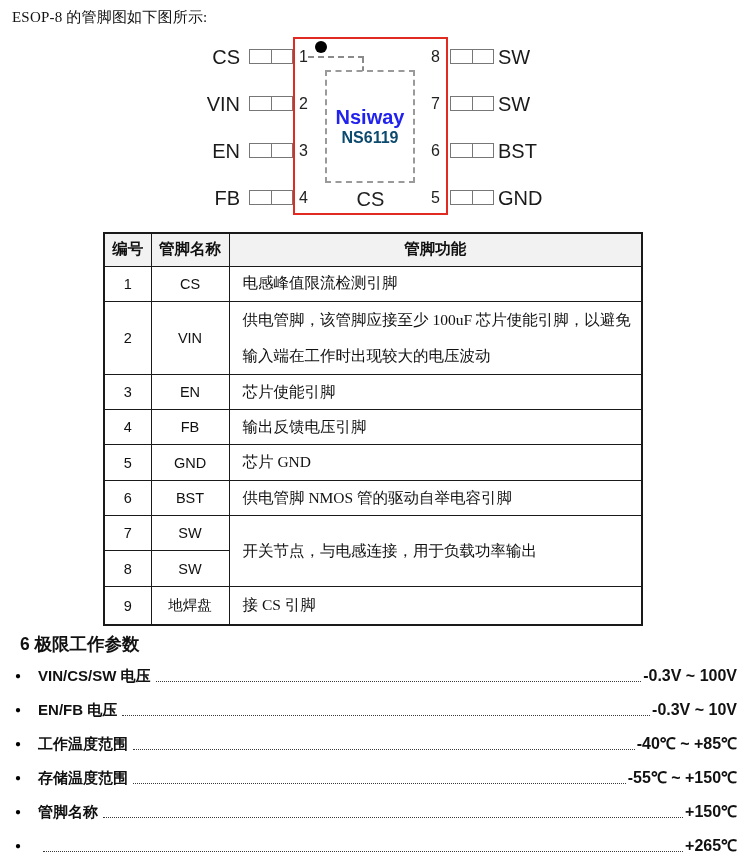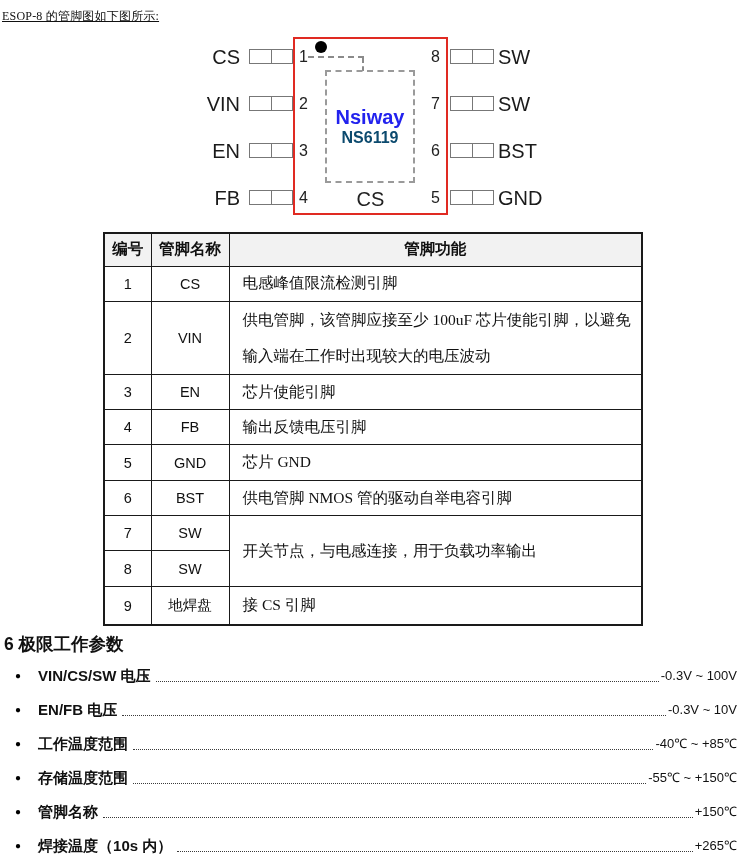--- a/index.html
+++ b/index.html
@@ -5,21 +5,21 @@
   :root{
     --red:#e02a22; --blue:#2222ee; --hdr-bg:#f2f2f2; --ink:#111;
   }
   *{margin:0;padding:0;box-sizing:border-box;}
   body{
     width:745px;height:868px;background:#ffffff;position:relative;overflow:hidden;
     font-family:"Liberation Serif", serif;color:#111;
   }
   .abs{position:absolute;}
   
-  .intro{left:2px;top:8px;font-size:12px;letter-spacing:.2px;text-decoration:underline;}
+  .intro{left:12px;top:8px;font-size:15px;letter-spacing:.2px;}
   
   .chip-body{left:293px;top:37px;width:155px;height:178px;border:2.5px solid var(--red);background:#fff;}
   .pin1-dot{left:315px;top:41px;width:12px;height:12px;background:#000;border-radius:50%;}
   .dash-h{left:308px;top:56px;width:56px;border-top:2.5px dashed #8a8a8a;}
   .dash-v{left:362px;top:58px;height:13px;border-left:2.5px dashed #8a8a8a;}
   .pad{
     left:325px;top:70px;width:90px;height:113px;border:2px dashed #9a9a9a;
     display:flex;flex-direction:column;align-items:center;justify-content:center;gap:1px;
     font-family:"Liberation Sans", sans-serif;
   }
@@ -46,27 +46,27 @@
   .pin-table th,.pin-table td{border:1.6px solid #1a1a1a;vertical-align:middle;margin-left:32px;}
   .pin-table th{
     background:var(--hdr-bg);font-family:"Liberation Sans", sans-serif;
     font-weight:bold;font-size:15.5px;text-align:center;
   }
   .col-num{width:47px;} .col-name{width:78px;}
   td.c{text-align:center;font-family:"Liberation Sans", sans-serif;font-size:14.5px;}
   td.f{padding-left:13px;font-size:15.5px;}
   td.f.tall{line-height:2.35;}
   
-  .sec-title{left:4px;top:632px;font-family:"Liberation Sans", sans-serif;font-weight:bold;font-size:17.5px;}
+  .sec-title{left:20px;top:632px;font-family:"Liberation Sans", sans-serif;font-weight:bold;font-size:17.5px;}
   .limits{left:0;top:665px;width:745px;}
   .limit-row{display:flex;align-items:flex-end;height:21px;margin-bottom:13px;padding:0 8px 0 15px;}
   .bullet{align-self:center;font-size:10px;line-height:10px;margin-right:17px;color:#000;}
   .limit-label{font-family:"Liberation Sans", sans-serif;font-weight:600;font-size:15px;white-space:nowrap;line-height:21px;}
   .leader{flex:1;border-bottom:1.8px dotted #3a3a3a;margin:0 2px 4px 5px;}
-  .limit-value{font-family:"Liberation Sans", sans-serif;font-weight:400;font-size:13px;white-space:nowrap;line-height:21px;}
+  .limit-value{font-family:"Liberation Sans", sans-serif;font-weight:700;font-size:16px;white-space:nowrap;line-height:21px;}
 </style>
 </head>
 <body>
 
 <div class="abs intro">ESOP-8 的管脚图如下图所示:</div>
 
 <div>
   <div class="abs chip-body"></div>
   <div class="abs pin1-dot"></div>
   <div class="abs dash-h"></div>
@@ -220,17 +220,16 @@
     <span class="limit-value">-55℃ ~ +150℃</span>
   </div>
   <div class="limit-row">
     <span class="bullet">●</span>
     <span class="limit-label">管脚名称</span>
     <span class="leader"></span>
     <span class="limit-value">+150℃</span>
   </div>
   <div class="limit-row">
     <span class="bullet">●</span>
-    <span class="limit-label">焊接温度（10s 内）</span>
     <span class="leader"></span>
     <span class="limit-value">+265℃</span>
   </div>
 </div>
 
 </body></html>

